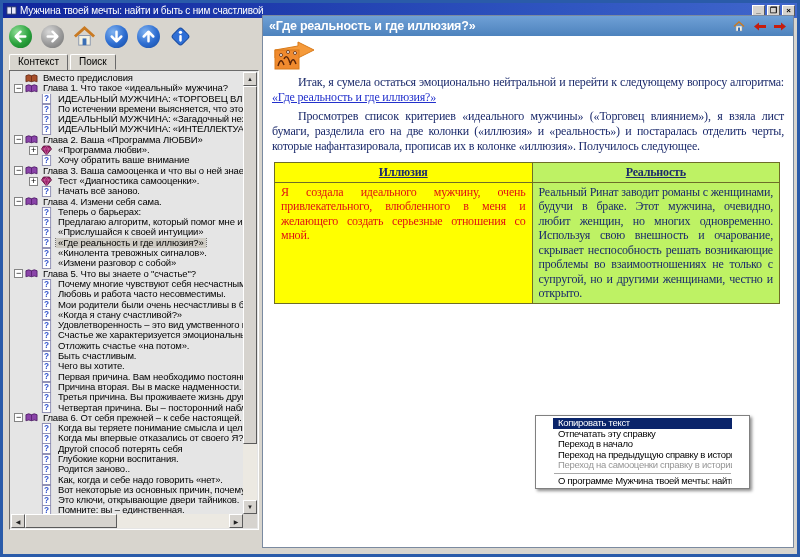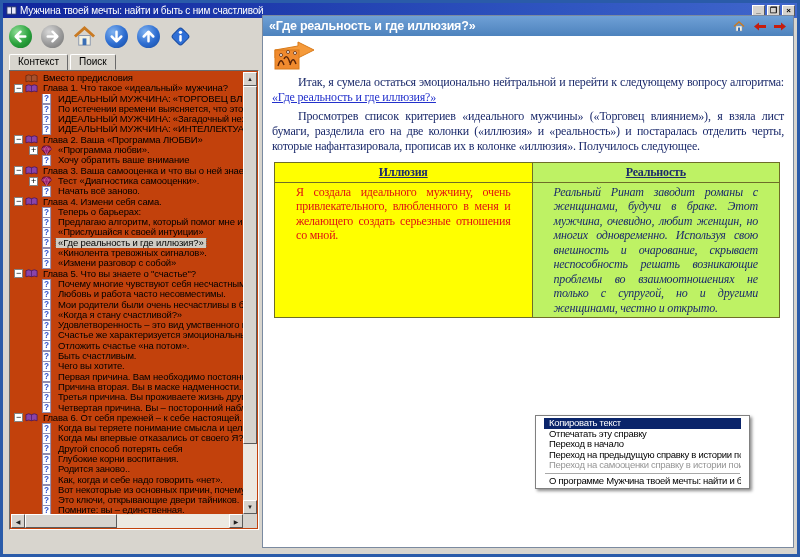--- a/index.html
+++ b/index.html
@@ -17,21 +17,21 @@
   .tb svg{width:100%;height:100%;}
   .tb.circle{border-radius:50%;}
   .tb-back{background:radial-gradient(circle at 35% 30%,#8fdd96,#2aa23c 55%,#127226);}
   .tb-forward{background:radial-gradient(circle at 35% 30%,#d8d8d8,#9a9a9a 55%,#6f6f6f);}
   .tb-down,.tb-up{background:radial-gradient(circle at 35% 30%,#7fb2f0,#2c6cd0 55%,#174a9c);}
   
   .tabs{position:absolute;left:6px;top:50px;display:flex;align-items:flex-end;height:17px;}
   .tab{background:#d8d5ce;border:1px solid;border-color:#fff #6a6a6a #d8d5ce #fff;padding:1px 8px 2px 8px;font-size:10px;color:#000;margin-right:2px;border-radius:2px 2px 0 0;}
   .tab.active{padding-bottom:3px;position:relative;top:1px;font-weight:normal;}
   
-  .treebox{position:absolute;left:6px;top:67px;width:250px;height:460px;background:#c2410c;border:1px solid;border-color:#6a6a6a #fff #fff #6a6a6a;box-sizing:border-box;}
+  .treebox{position:absolute;left:6px;top:67px;width:250px;height:460px;background:#e5e5e5;border:1px solid;border-color:#6a6a6a #fff #fff #6a6a6a;box-sizing:border-box;}
   .treerows{position:absolute;left:2px;top:2px;right:15px;bottom:15px;overflow:hidden;}
   .trow{display:flex;align-items:center;height:10.3px;line-height:10.3px;white-space:nowrap;overflow:hidden;font-size:9.5px;letter-spacing:-0.15px;color:#000;}
   .exp{width:9px;min-width:9px;height:9px;border:1px solid #848484;background:#fff;font-size:9px;line-height:6px;text-align:center;margin-right:2px;box-sizing:border-box;color:#000;}
   .exp.spacer{border:none;background:transparent;}
   .ticon{width:13px;min-width:13px;height:11px;margin-right:3px;display:inline-flex;align-items:center;}
   .ticon svg{width:13px;height:11px;}
   .tlabel{padding:0 2px;}
   .trow.sel .tlabel{background:#cfccc4;outline:1px dotted #6f6f6f;}
   
   .vsb{position:absolute;top:1px;right:1px;bottom:15px;width:14px;background:#ece9e2;}
@@ -43,29 +43,29 @@
   .rpanel{position:absolute;left:259px;top:12px;right:3px;bottom:6px;border:1px solid #7a8aa0;background:#fff;box-sizing:border-box;}
   .rheader{position:absolute;left:0;top:0;right:0;height:20px;background:linear-gradient(#6fa0d6,#4d82bd);display:flex;align-items:center;padding:0 6px;box-sizing:border-box;}
   .rtitle{color:#fff;font-size:12.5px;font-weight:bold;letter-spacing:-0.2px;flex:1;white-space:nowrap;overflow:hidden;}
   .ricons{display:flex;align-items:center;gap:6px;}
   .ricons .hic{width:14px;height:11px;display:flex;}
   .rcontent{position:absolute;left:0;top:20px;right:0;bottom:0;background:#fff;padding:5px 9px;box-sizing:border-box;overflow:hidden;color:#1b2a6b;font-family:"Liberation Serif",serif;}
   .graphic{width:44px;height:31px;display:block;}
   .rcontent p{margin:3px 0 4px 0;text-indent:26px;text-align:justify;font-size:12px;line-height:15px;letter-spacing:-0.2px;}
   .doclink{color:#2230cc;text-decoration:underline;}
   table.cmp{border-collapse:collapse;margin:8px 2px 0 2px;width:calc(100% - 6px);font-size:12px;line-height:14.5px;letter-spacing:-0.2px;}
-  table.cmp th,table.cmp td{border:1px solid #6e6e28;padding:2px 21px;vertical-align:top;}
+  table.cmp th,table.cmp td{border:1px solid #6e6e28;padding:2px 6px;vertical-align:top;}
   table.cmp th{text-decoration:underline;font-weight:bold;color:#1b2a6b;text-align:center;}
   th.ill,td.ill{background:#ffff00;width:51%;}
   th.rea,td.rea{background:#bef264;}
   td.ill{color:#e01212;text-align:justify;}
-  td.rea{color:#1b2a6b;text-align:justify;font-style:italic;}
+  td.rea{color:#1b2a6b;text-align:justify;}
   .p-after{margin-top:11px !important;}
   
-  .ctxmenu{position:absolute;left:532px;top:412px;width:215px;background:#fff;border:1px solid #808080;box-shadow:2px 2px 3px rgba(0,0,0,0.45);z-index:50;padding:2px 8px;box-sizing:border-box;}
+  .ctxmenu{position:absolute;left:532px;top:412px;width:215px;background:#fff;border:1px solid #808080;box-shadow:2px 2px 3px rgba(0,0,0,0.45);z-index:50;padding:2px 17px;box-sizing:border-box;}
   .mitem{height:10.5px;line-height:10.5px;font-size:9.5px;letter-spacing:-0.3px;padding:0 5px;color:#000;white-space:nowrap;overflow:hidden;}
   .mitem.hl{background:#0a246a;color:#fff;}
   .mitem.dis{color:#969696;}
   .msep{height:1px;background:#a8a8a8;margin:2px 1px;}
 </style>
 </head>
 <body>
 
 <div id="stage">
   <div class="window">

